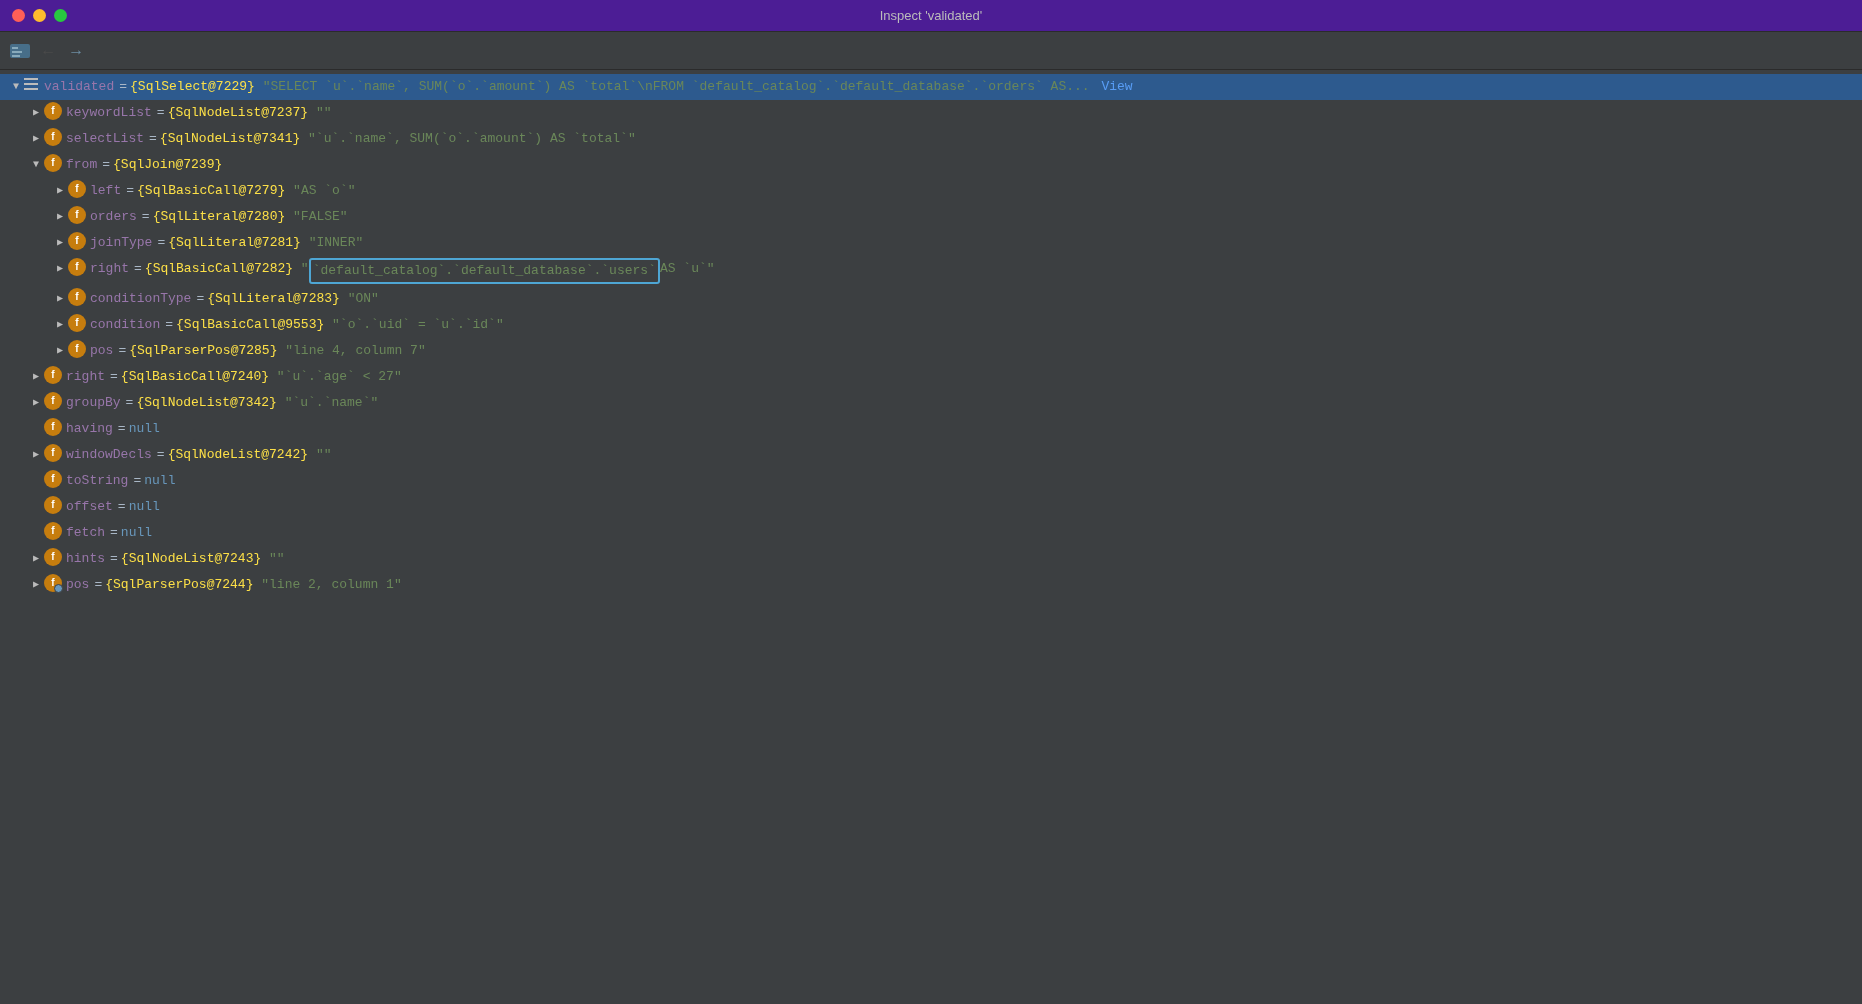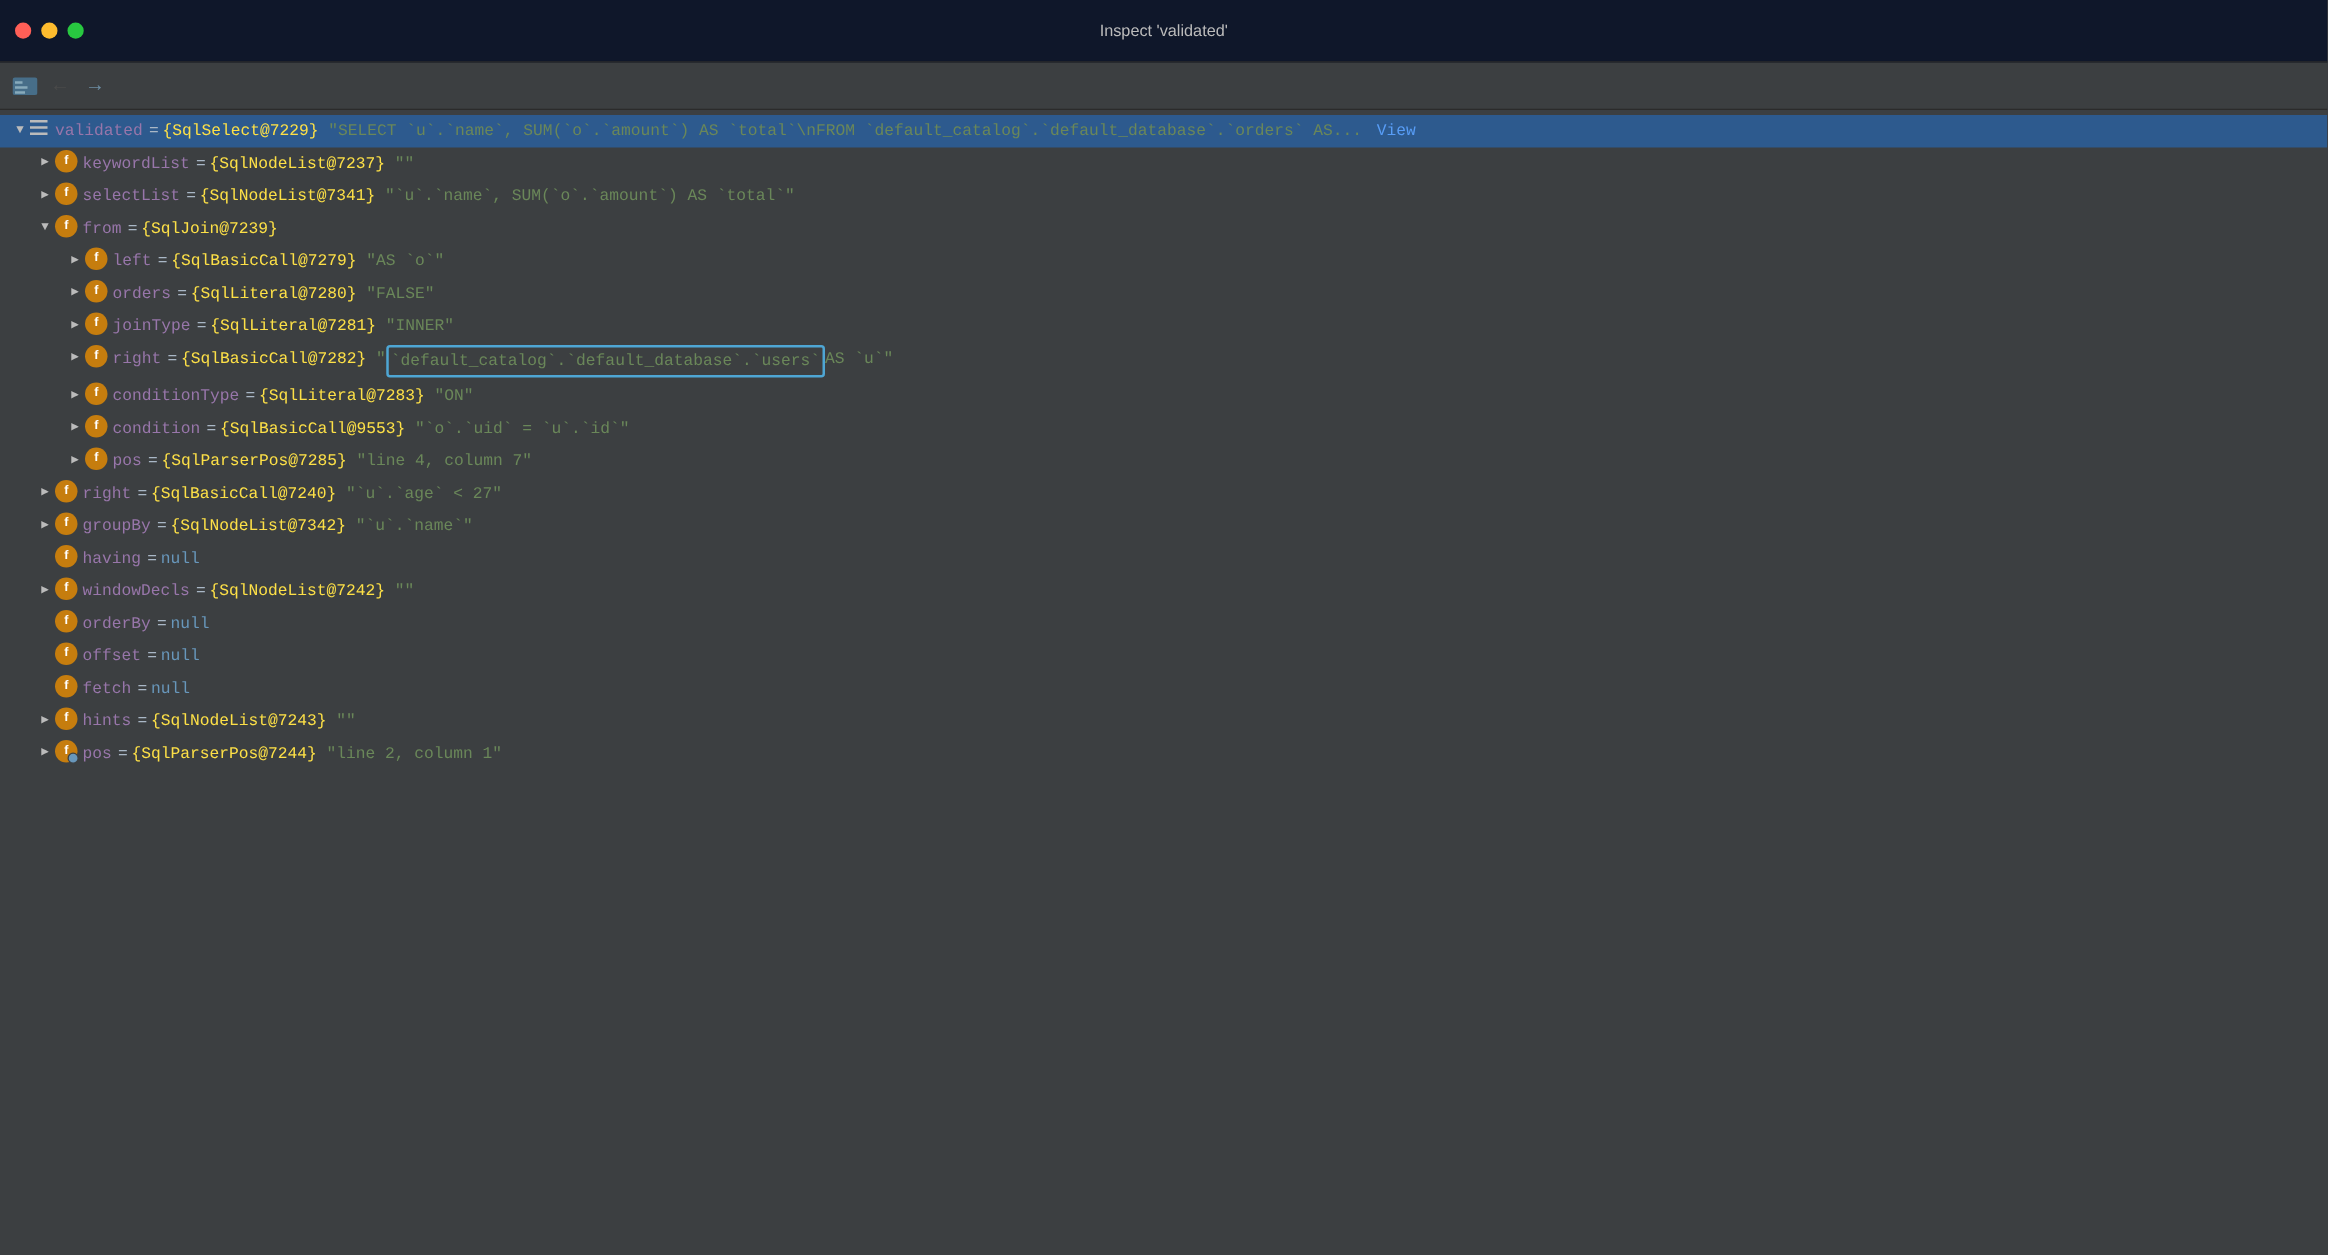--- a/index.html
+++ b/index.html
@@ -8,22 +8,22 @@
       height: 1004px;
       background: #3c3f41;
       font-family: 'Menlo', 'Monaco', 'Courier New', monospace;
       font-size: 13px;
       color: #a9b7c6;
       overflow: hidden;
     }
 
     
     .title-bar {
-      height: 50px;
-      background: #0f172a;
+      height: 32px;
+      background: #4c1d95;
       display: flex;
       align-items: center;
       justify-content: center;
       position: relative;
       border-bottom: 1px solid #2b2b2b;
     }
     .title-bar-title {
       color: #bbbbbb;
       font-family: -apple-system, BlinkMacSystemFont, sans-serif;
       font-size: 13px;
@@ -386,21 +386,21 @@
     <span class="field-icon">f</span>
     <span class="key-name">windowDecls</span>
     <span class="operator">=</span>
     <span class="type-ref">{SqlNodeList@7242}</span>
     <span class="string-value">&nbsp;""</span>
   </div>
 
   <div class="tree-item indent-1">
     <span class="expander-space"></span>
     <span class="field-icon">f</span>
-    <span class="key-name">orderBy</span>
+    <span class="key-name">toString</span>
     <span class="operator">=</span>
     <span class="null-value">null</span>
   </div>
 
   <div class="tree-item indent-1">
     <span class="expander-space"></span>
     <span class="field-icon">f</span>
     <span class="key-name">offset</span>
     <span class="operator">=</span>
     <span class="null-value">null</span>

